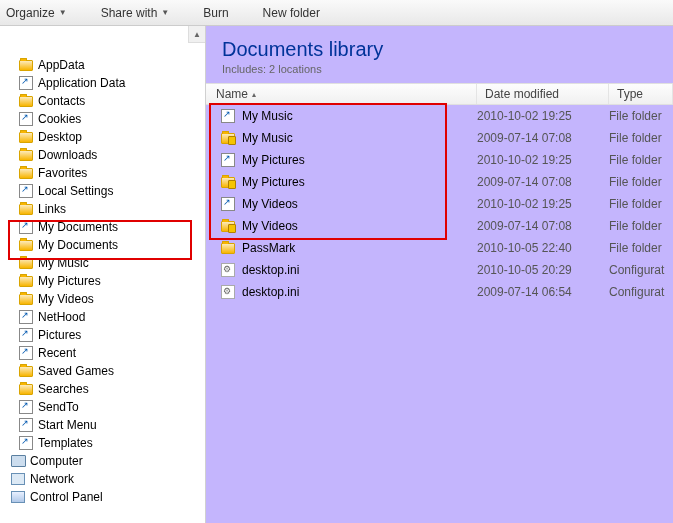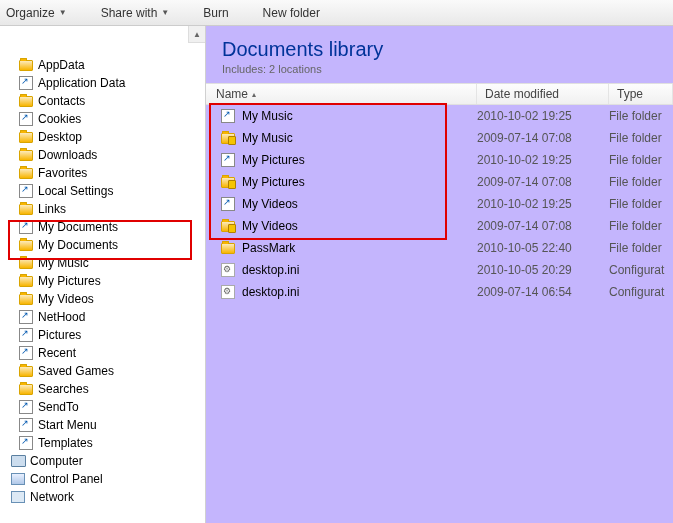--- a/index.html
+++ b/index.html
@@ -200,29 +200,29 @@
           <span>Templates</span>
         </div>
         <div class="tree-row indent0">
           <span class="tree-icon">
             <span class="computer-icon"></span>
           </span>
           <span>Computer</span>
         </div>
         <div class="tree-row indent0">
           <span class="tree-icon">
+            <span class="network-icon"></span>
+          </span>
+          <span>Network</span>
+        </div>
+        <div class="tree-row indent0">
+          <span class="tree-icon">
             <span class="cp-icon"></span>
           </span>
           <span>Control Panel</span>
-        </div>
-        <div class="tree-row indent0">
-          <span class="tree-icon">
-            <span class="network-icon"></span>
-          </span>
-          <span>Network</span>
         </div>
       </div>
     <div class="highlight-box hb1"></div>
   </div>
   <div class="content">
     <div class="lib-header">
       <div class="lib-title">Documents library</div>
       <div class="lib-sub">Includes: 2 locations</div>
     </div>
     <div class="grid-head">

